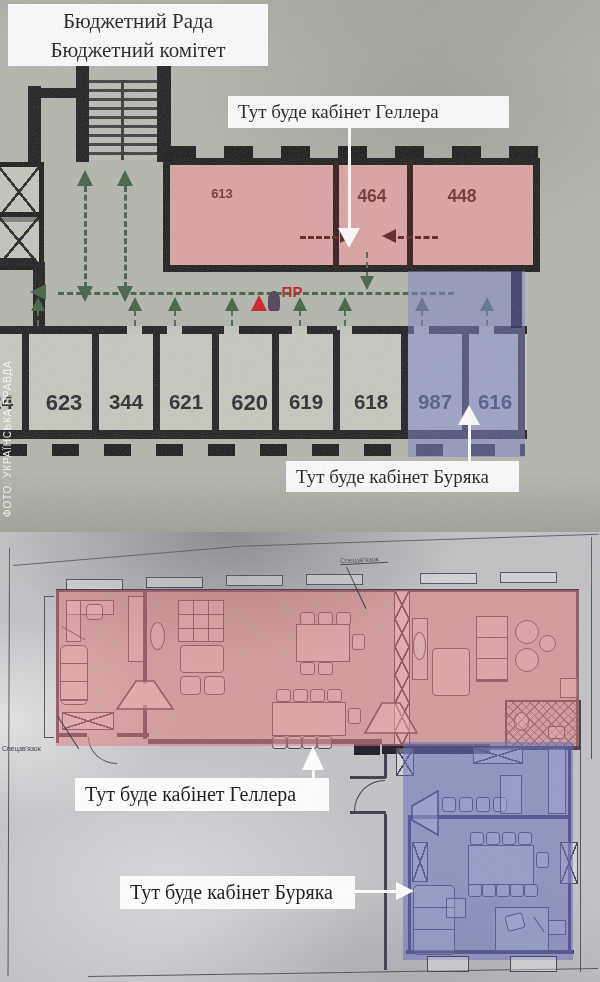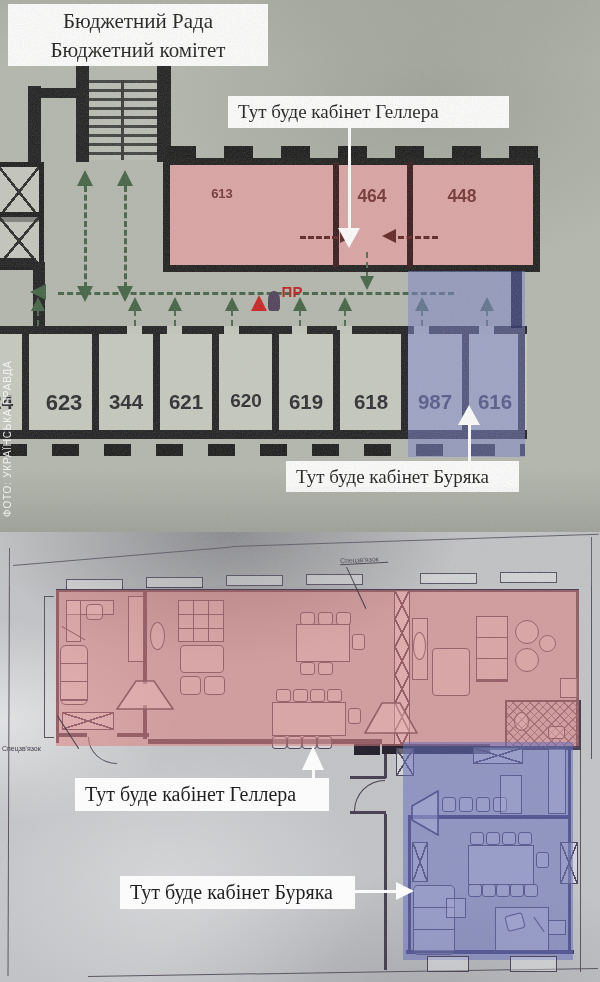--- a/index.html
+++ b/index.html
@@ -118,21 +118,21 @@
     <div class="w" style="left:333px;top:330px;width:7px;height:100px;"></div>
     <div class="w" style="left:401px;top:330px;width:7px;height:100px;"></div>
     <div class="w" style="left:462px;top:330px;width:7px;height:100px;"></div>
     <div class="w" style="left:518px;top:330px;width:7px;height:100px;"></div>
     <div class="w" style="left:0px;top:430px;width:527px;height:9px;"></div>
     <div class="abs" style="left:0px;top:444px;width:525px;height:12px;background:repeating-linear-gradient(to right,#131313 0 27px,transparent 27px 52px);"></div>
     <span class="num" style="left:-26px;top:390px;width:44px;font-size:20.5px;color:#26262a;">624</span>
     <span class="num" style="left:42px;top:390px;width:44px;font-size:22px;color:#26262a;">623</span>
     <span class="num" style="left:104px;top:390px;width:44px;font-size:20.5px;color:#26262a;">344</span>
     <span class="num" style="left:164px;top:390px;width:44px;font-size:20.5px;color:#26262a;">621</span>
-    <span class="num" style="left:224px;top:390px;width:44px;font-size:19px;color:#26262a;">620</span>
+    <span class="num" style="left:224px;top:390px;width:44px;font-size:22px;color:#26262a;text-align:right;">620</span>
     <span class="num" style="left:284px;top:390px;width:44px;font-size:20.5px;color:#26262a;">619</span>
     <span class="num" style="left:349px;top:390px;width:44px;font-size:20.5px;color:#26262a;">618</span>
     <span class="num" style="left:413px;top:390px;width:44px;font-size:20.5px;color:#23233a;">987</span>
     <span class="num" style="left:473px;top:390px;width:44px;font-size:20.5px;color:#23233a;">616</span>
 
     <div class="abs" style="left:408px;top:271px;width:117px;height:186px;background:rgba(118,127,200,.55);">
       <div class="abs" style="left:103px;top:0px;width:11px;height:57px;background:rgba(24,30,80,.75);"></div>
     </div>
 
     <div class="lbl" style="left:8px;top:4px;width:260px;height:62px;text-align:center;font-size:21px;line-height:29px;padding-top:3px;box-sizing:border-box;">

